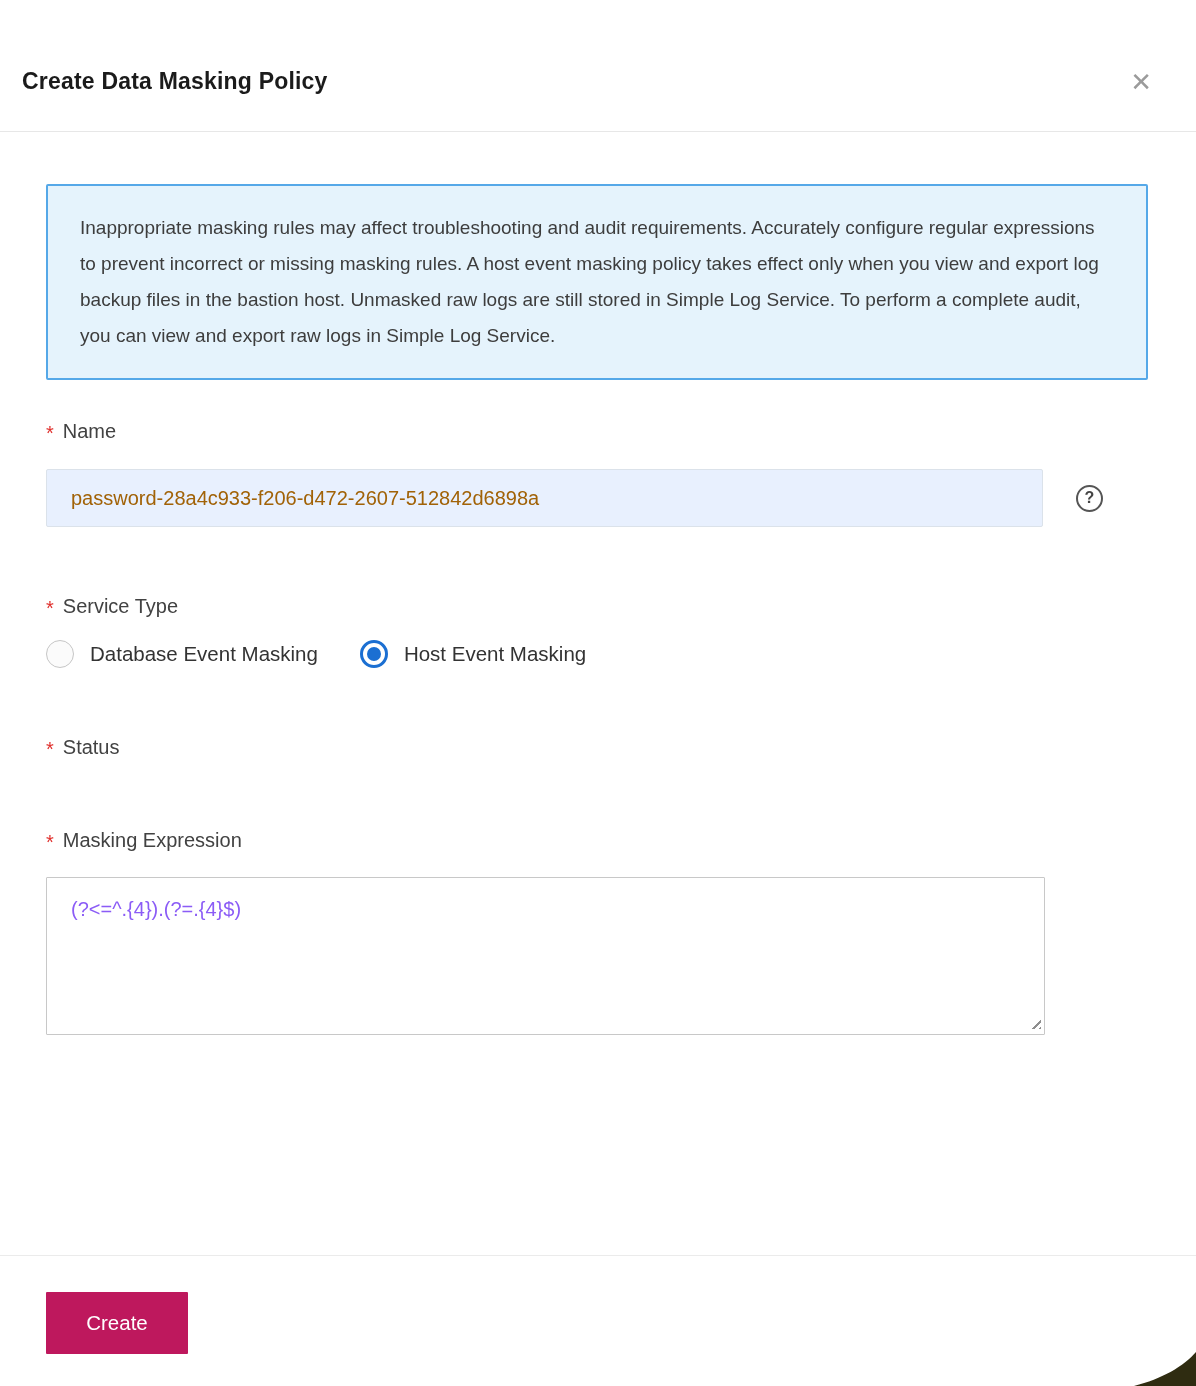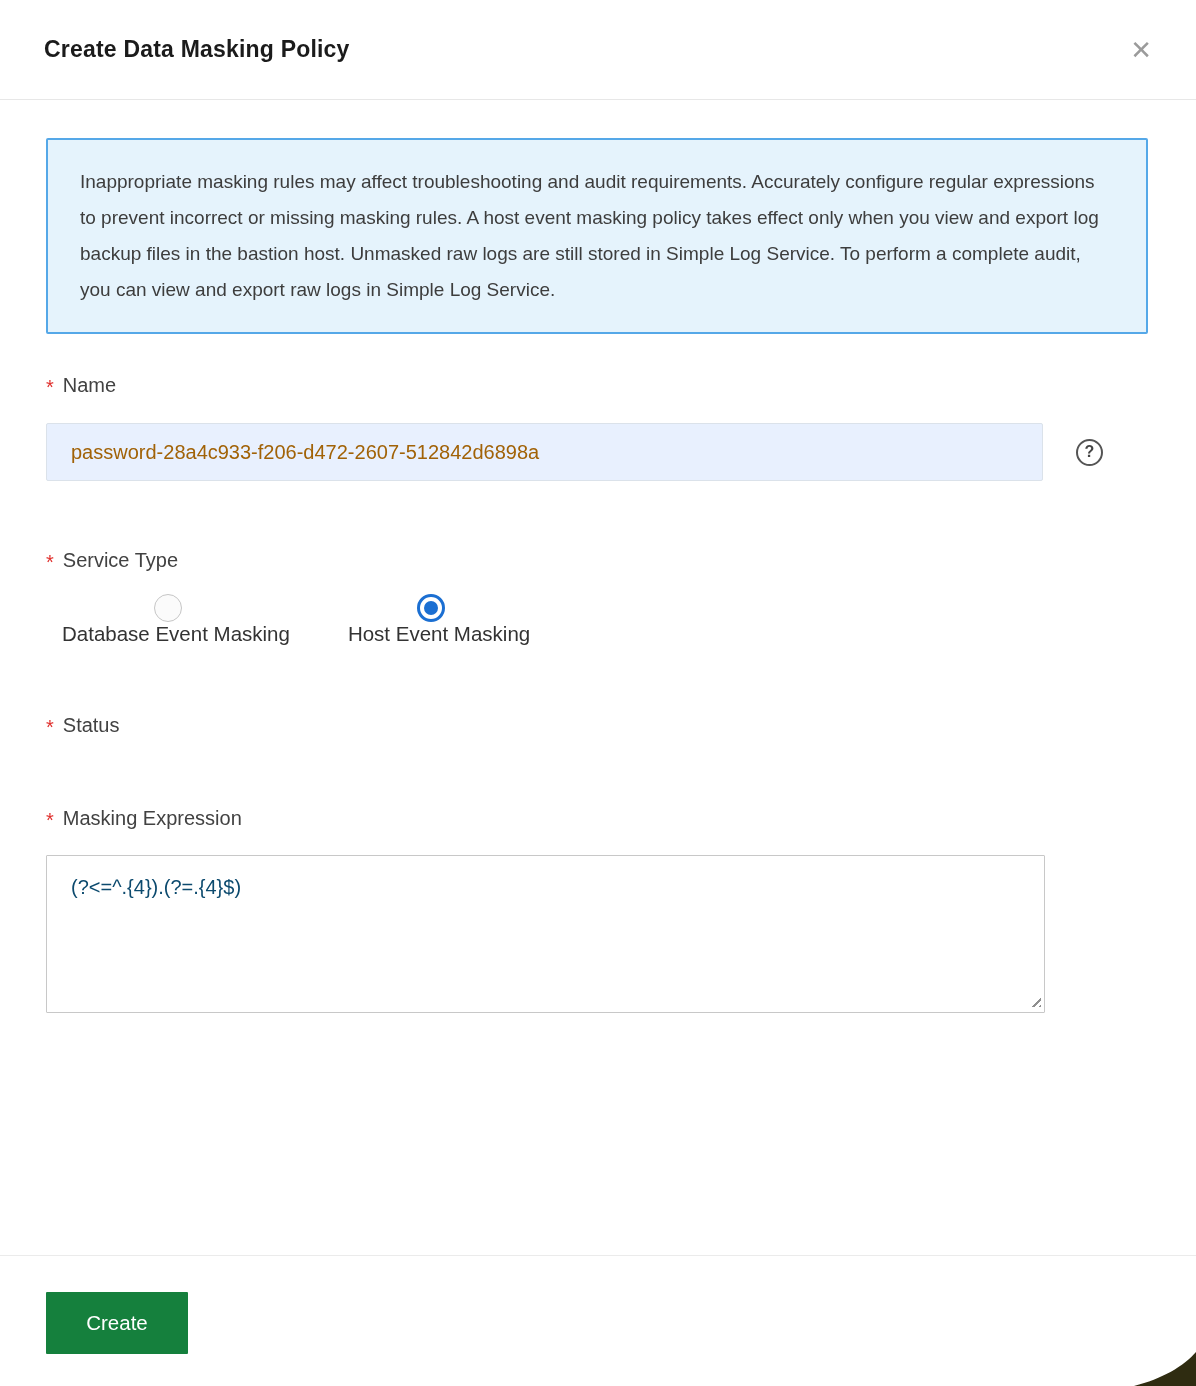--- a/index.html
+++ b/index.html
@@ -8,40 +8,41 @@
     width: 1196px; height: 1386px;
     position: relative;
     overflow: hidden;
     font-family: "Liberation Sans", "DejaVu Sans", sans-serif;
     color: #424242;
   }
 
   
   .dialog-header {
     height: 100px;
-    padding: 0 44px 0 44px;
+    padding: 0 44px 0 22px;
     display: flex; align-items: center; justify-content: space-between;
     border-bottom: 1px solid #e7e7e7;
+    margin-top: 32px;
   }
   .dialog-title {
     font-size: 23px; font-weight: 700; color: #1b1b1b;
     letter-spacing: 0.2px;
   }
   .close-btn {
     font-size: 26px; color: #9b9b9b; line-height: 1;
     cursor: pointer; font-weight: 300;
     background: none; border: none;
     font-family: "Liberation Sans", sans-serif;
   }
 
   
   .dialog-body { padding: 0 48px 0 46px; }
 
   .alert {
-    margin-top: 38px;
+    margin-top: 52px;
     width: 1102px;
     background: #e5f3fc;
     border: 2px solid #55a8e8;
     border-radius: 2px;
     padding: 24px 34px 24px 32px;
     font-size: 19px; line-height: 36px; color: #3d3d3d;
   }
 
   .field-label {
     display: flex; align-items: baseline;
@@ -70,21 +71,21 @@
     border: 2px solid #555;
     border-radius: 50%;
     display: flex; align-items: center; justify-content: center;
     font-size: 16px; font-weight: 700; color: #444;
     cursor: pointer;
     user-select: none;
   }
 
   .group-label { margin-top: 68px; }
   .radio-row { margin-top: 22px; display: flex; align-items: center; }
-  .radio-option { display: flex; align-items: center; cursor: pointer; flex-direction: column; }
+  .radio-option { display: flex; align-items: center; cursor: pointer; }
   .radio-option + .radio-option { margin-left: 42px; justify-content: space-between; }
   .radio-circle {
     width: 28px; height: 28px; border-radius: 50%;
     border: 1px solid #c6c6c6;
     background: #fbfbfb;
     position: relative;
     flex: 0 0 auto;
   }
   .radio-option.checked .radio-circle {
     border: 3px solid #1b6fd2;
@@ -99,21 +100,21 @@
   }
   .radio-label { margin-left: 16px; font-size: 20.5px; color: #333; }
 
   .regex-label { margin-top: 70px; }
   .regex-area {
     margin-top: 25px;
     width: 999px; height: 158px;
     border: 1px solid #c8c8c8;
     border-radius: 1px;
     padding: 16px 24px;
-    font-size: 20px; color: #0c4a6e;
+    font-size: 20px; color: #8b5cf6;
     font-family: "Liberation Sans", "DejaVu Sans", sans-serif;
     resize: none; outline: none;
     position: relative;
     display: block;
     background: #fff;
     line-height: 30px;
   }
   .regex-wrap { position: relative; width: 999px; }
   .resize-handle {
     position: absolute; right: 4px; bottom: 6px;
@@ -125,21 +126,21 @@
   }
 
   
   .dialog-footer {
     position: absolute; left: 0; right: 0; top: 1255px;
     border-top: 1px solid #ebebeb;
     padding: 36px 0 0 46px;
   }
   .create-btn {
     width: 142px; height: 62px;
-    background: #15803d;
+    background: #be185d;
     color: #ffffff;
     border: none; border-radius: 1px;
     font-size: 20.5px;
     font-family: "Liberation Sans", "DejaVu Sans", sans-serif;
     cursor: pointer;
   }
 
   
   .corner-artifact {
     position: absolute; right: 0; bottom: 0;

